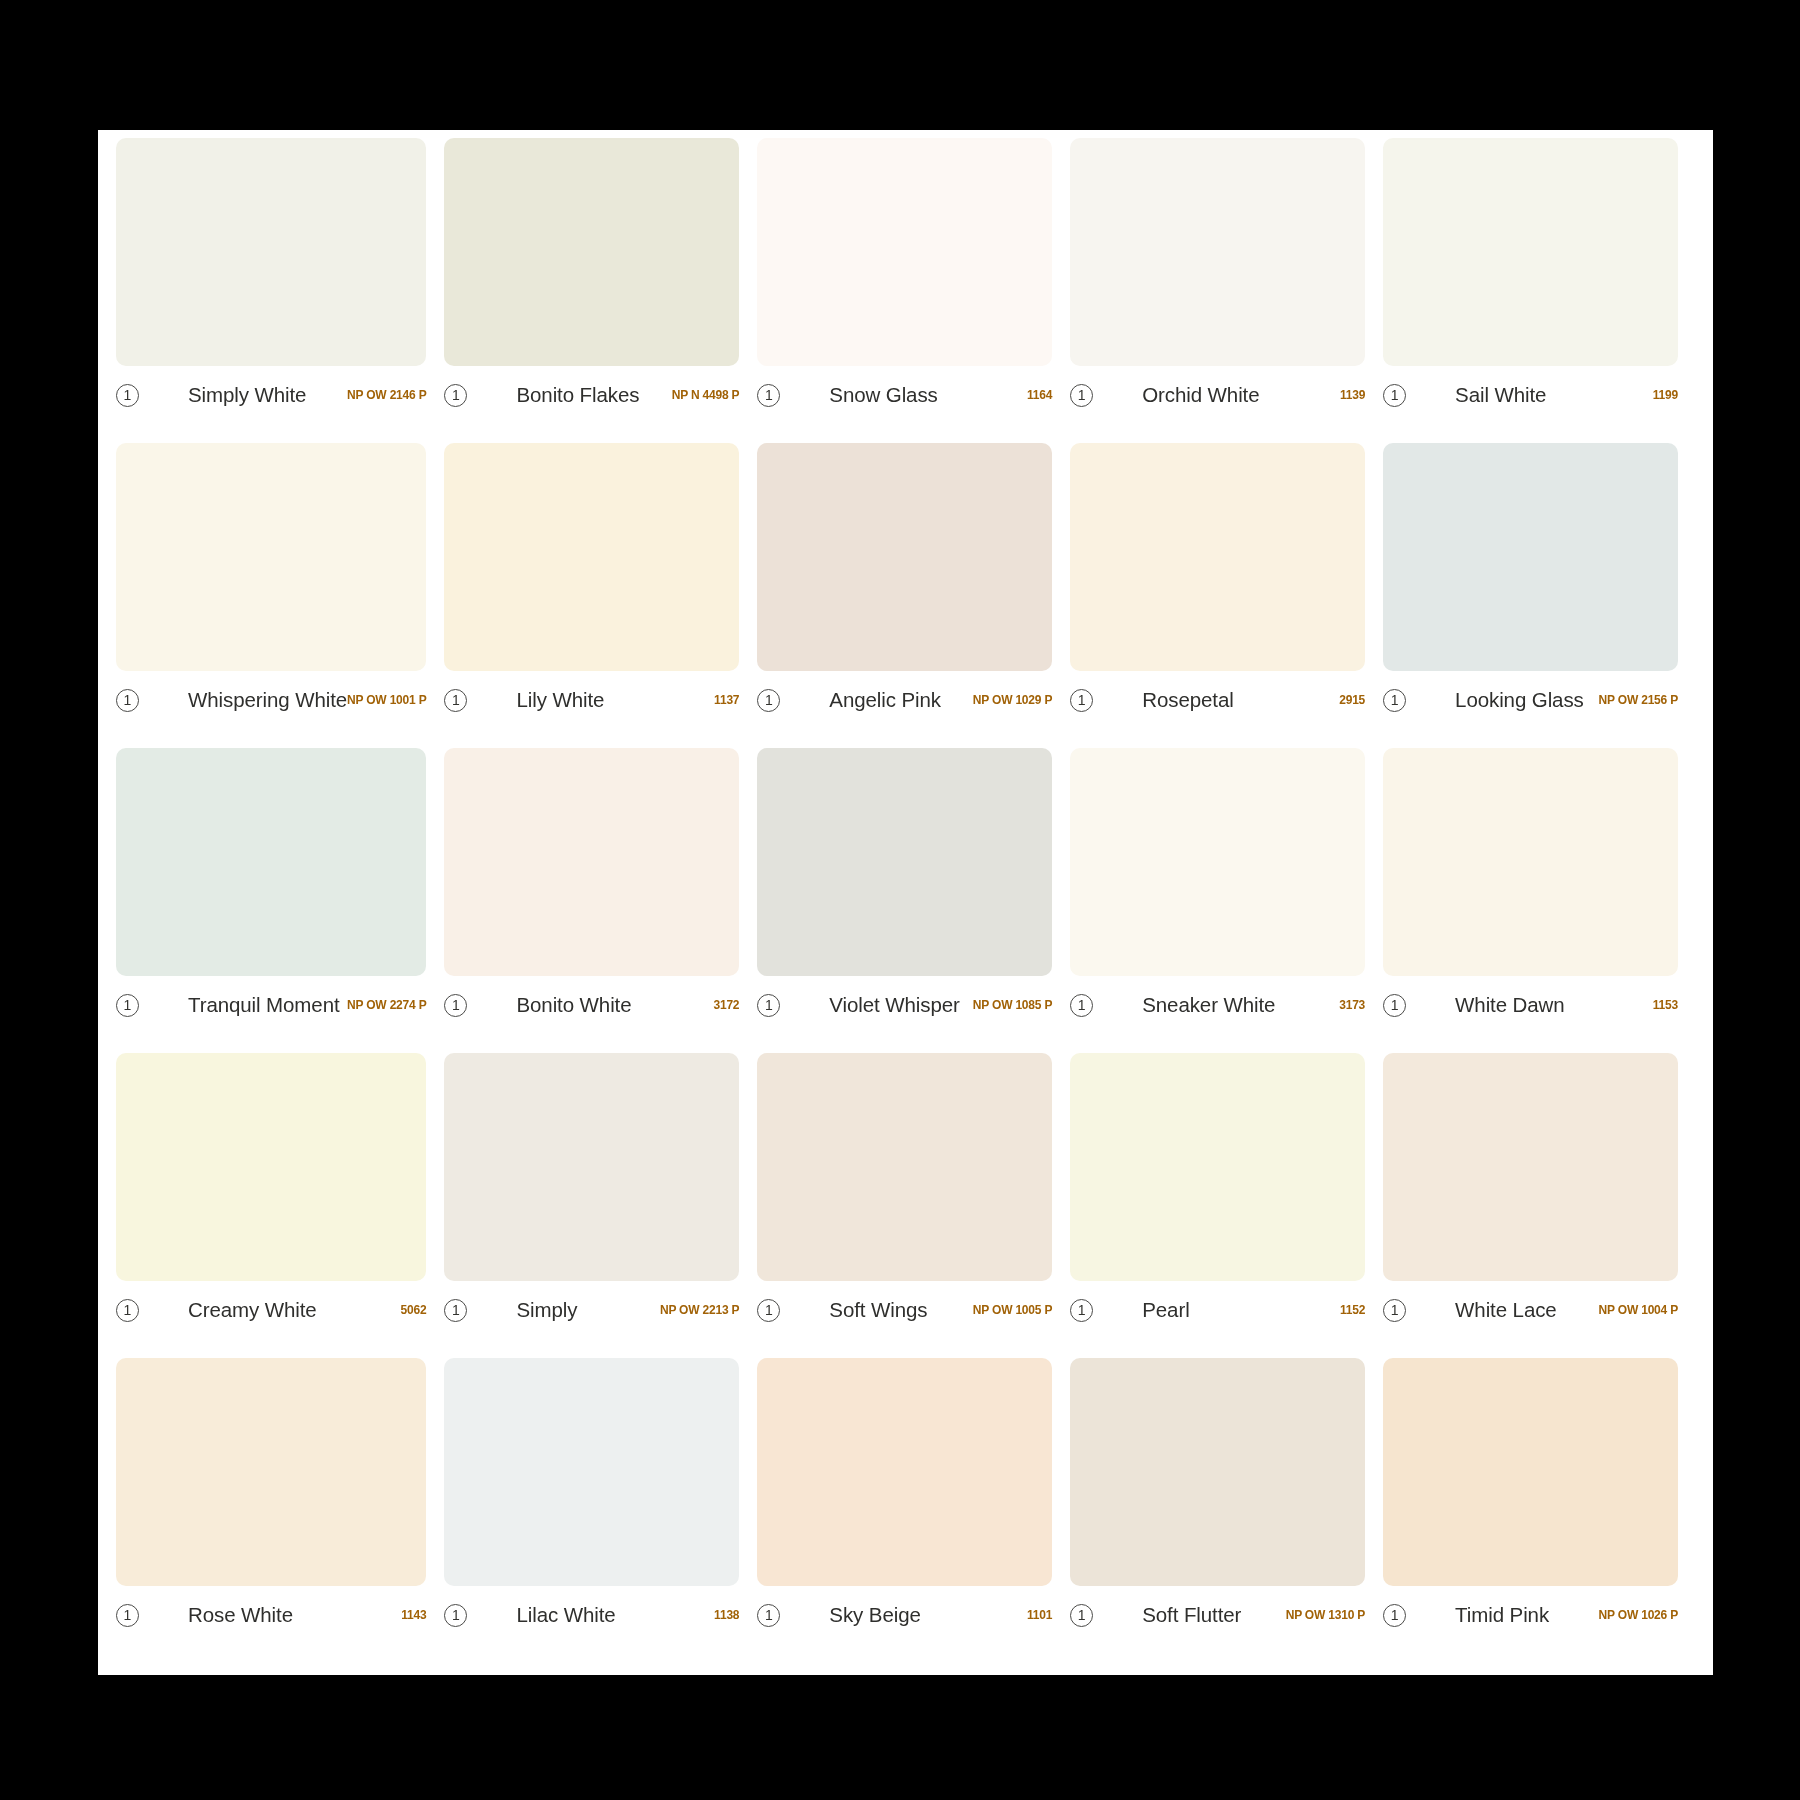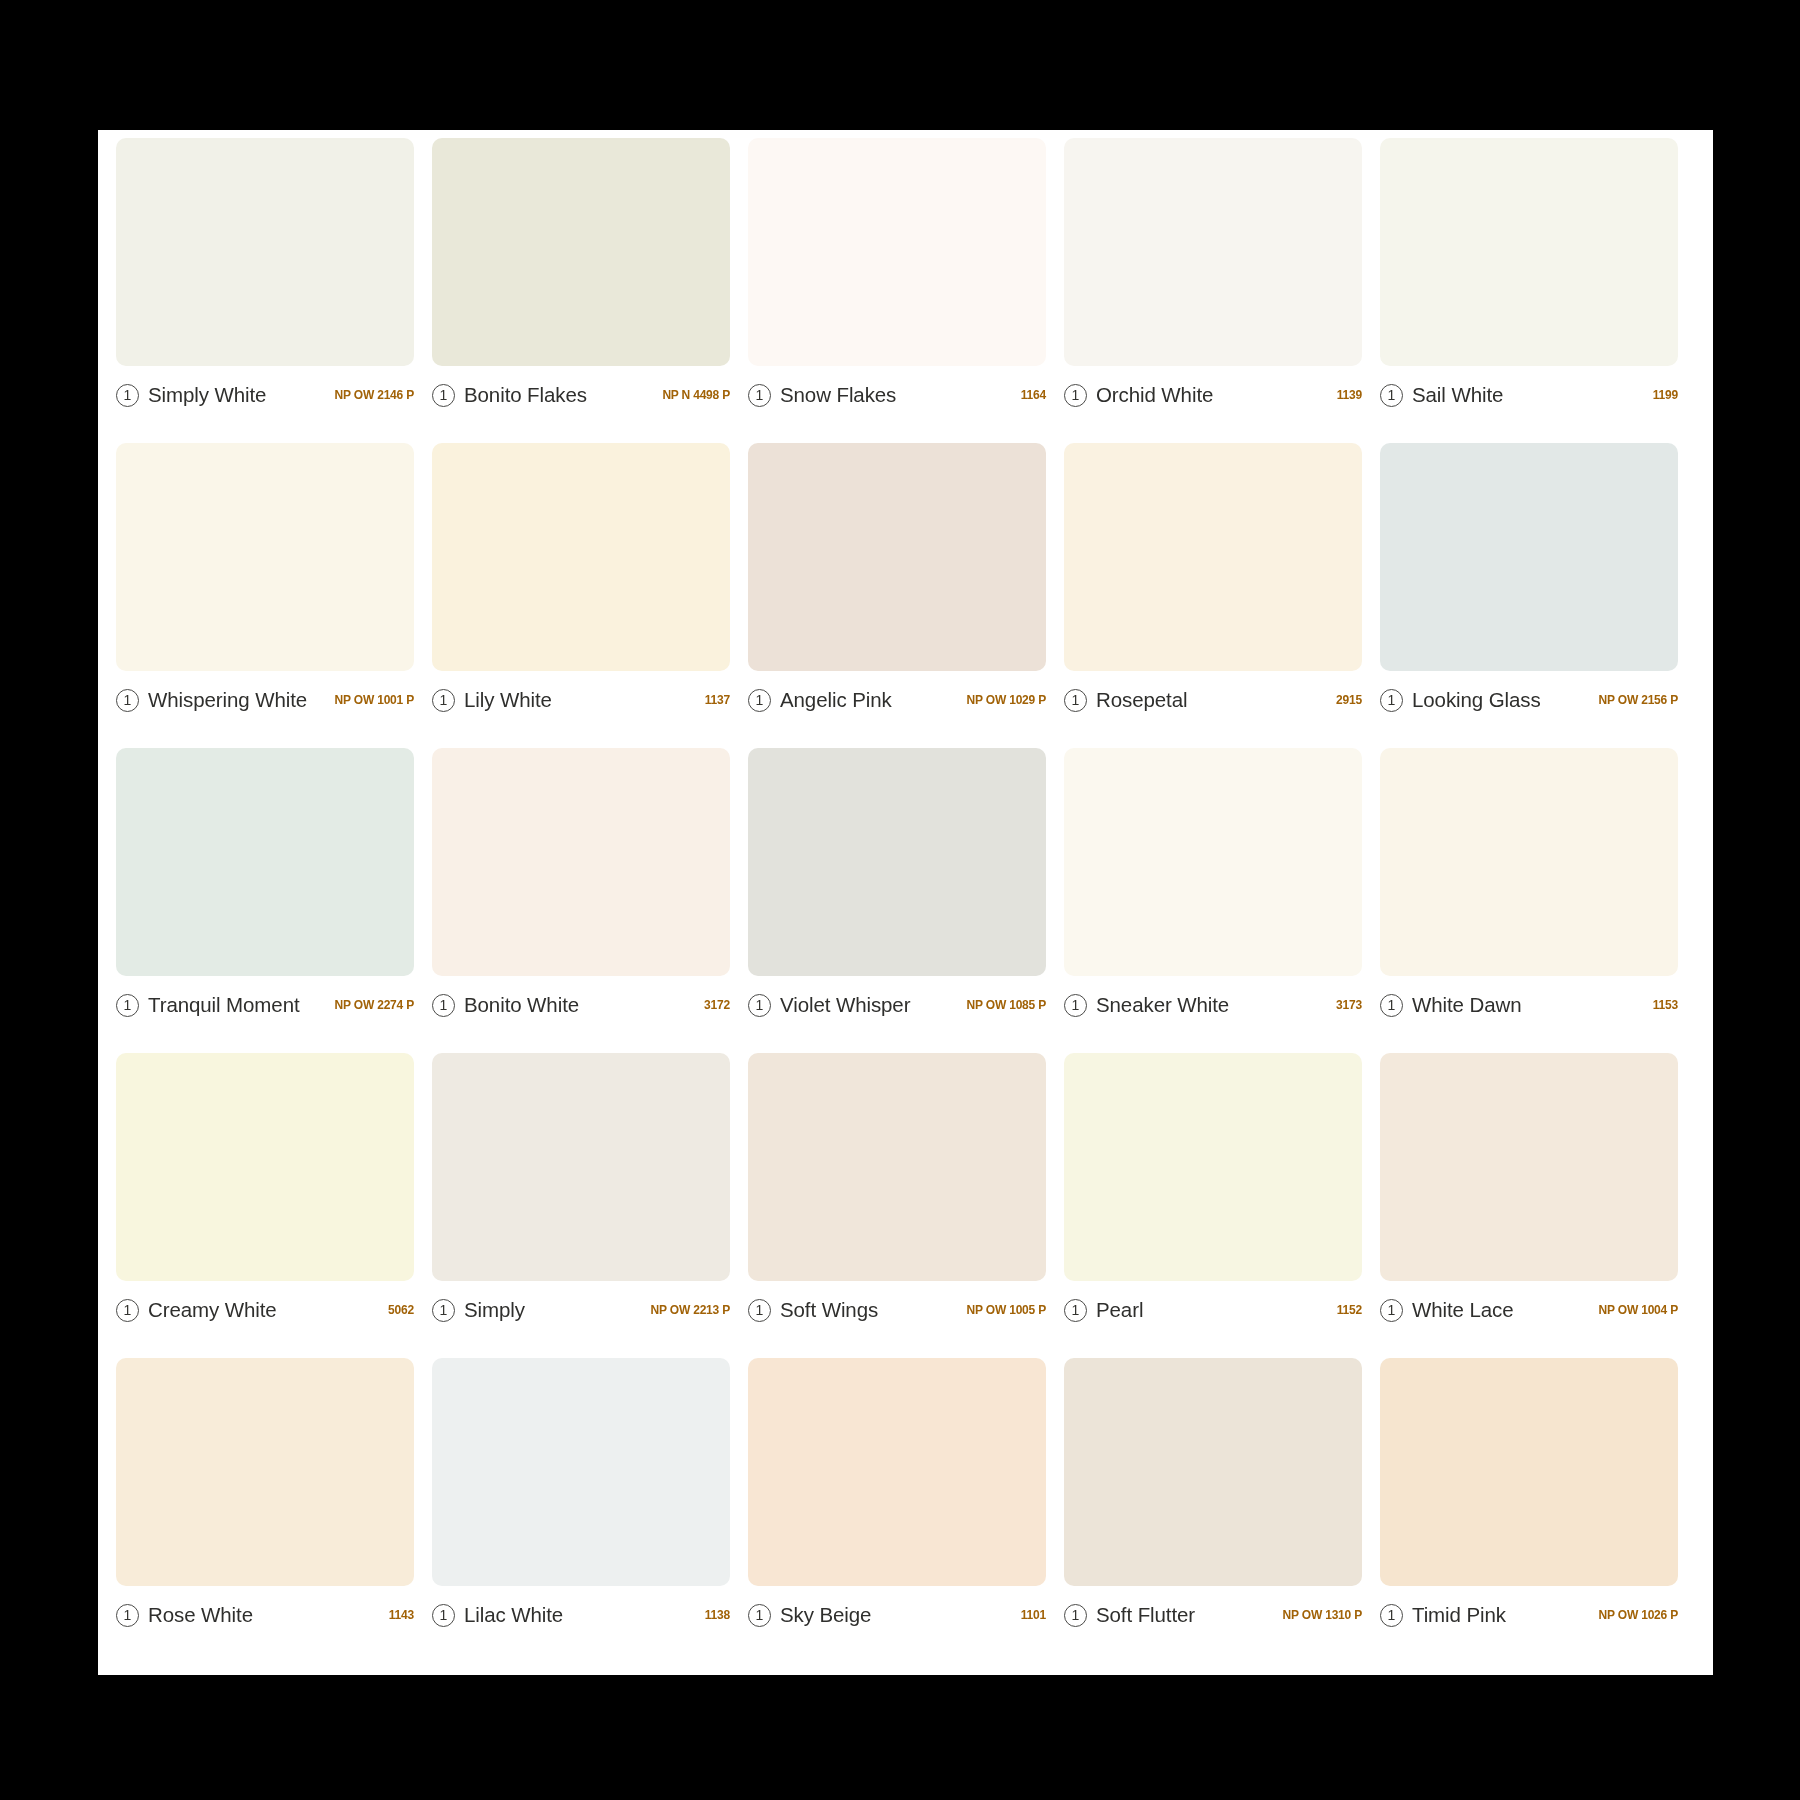--- a/index.html
+++ b/index.html
@@ -74,20 +74,21 @@
     text-align: center;
     font-family: "Liberation Sans", sans-serif;
     margin-right: 9px;
   }
 
   .swatch-name {
     font-size: 20.5px;
     color: #2f2f2d;
     font-weight: 400;
     letter-spacing: -0.1px;
+    margin-left: 40px;
   }
 
   .swatch-code {
     margin-left: auto;
     font-size: 12px;
     color: #a16207;
     font-weight: 700;
     letter-spacing: -0.2px;
   }
 </style>
@@ -110,21 +111,21 @@
           <div class="swatch-label">
             <span class="one-icon">1</span>
             <span class="swatch-name">Bonito Flakes</span>
             <span class="swatch-code">NP N 4498 P</span>
           </div>
         </div>
         <div class="swatch-cell">
           <div class="swatch-chip" style="background: rgb(253, 248, 244);"></div>
           <div class="swatch-label">
             <span class="one-icon">1</span>
-            <span class="swatch-name">Snow Flakes</span>
+            <span class="swatch-name">Snow Glass</span>
             <span class="swatch-code">1164</span>
           </div>
         </div>
         <div class="swatch-cell">
           <div class="swatch-chip" style="background: rgb(247, 245, 240);"></div>
           <div class="swatch-label">
             <span class="one-icon">1</span>
             <span class="swatch-name">Orchid White</span>
             <span class="swatch-code">1139</span>
           </div>

